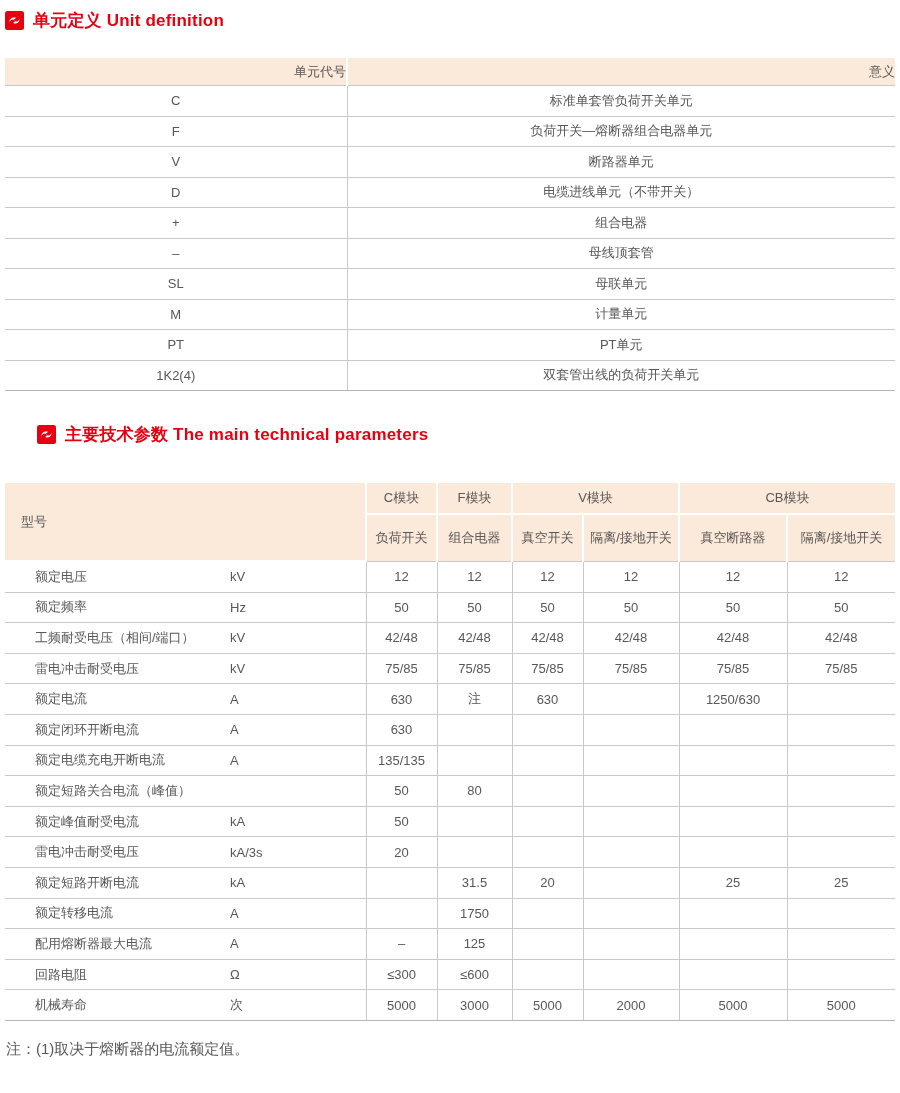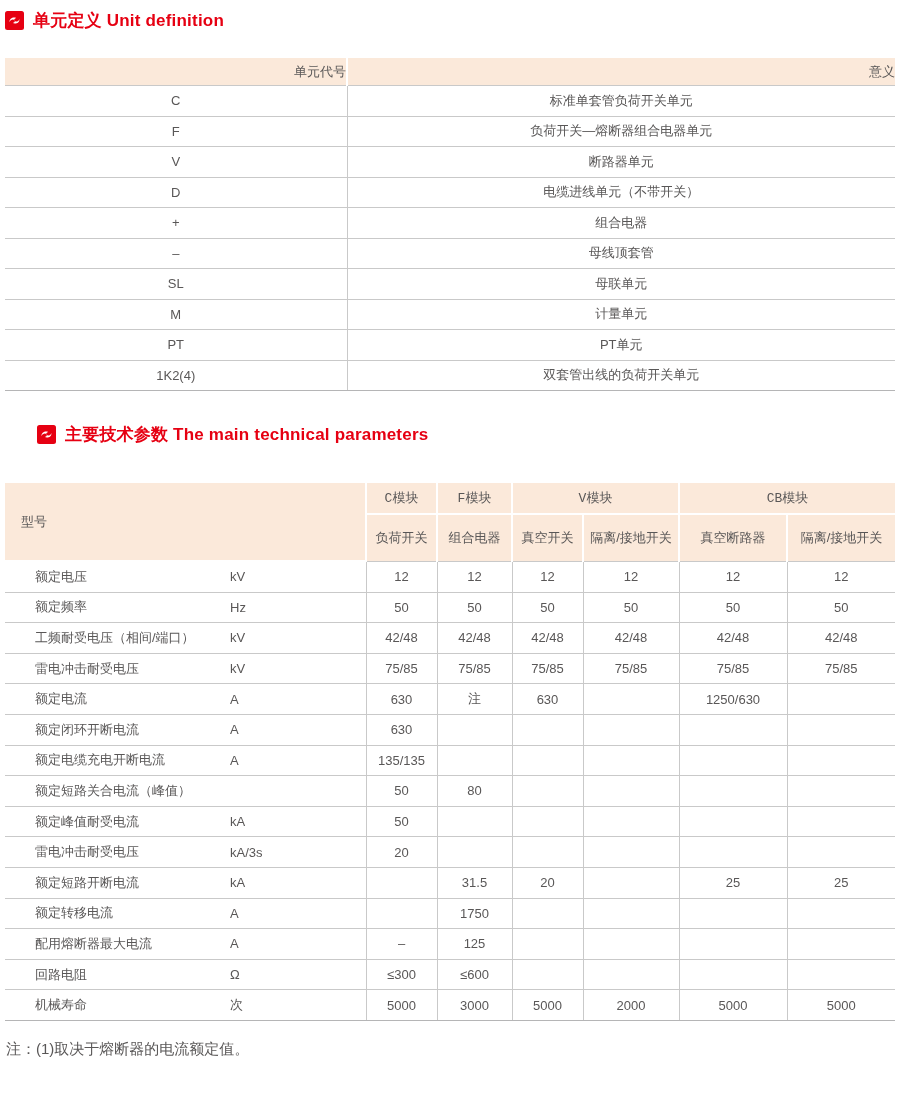--- a/index.html
+++ b/index.html
@@ -43,21 +43,21 @@
 
   
   .table-2 { margin-top: 37px; }
   .table-2 th { background: #fbe9da; text-align: center; }
   .table-2 .h-top { height: 31px; }
   .table-2 .h-sub { height: 47px; line-height: 1.25; }
   .table-2 th.model-cell {
     text-align: left; padding-left: 16px;
     border-right: 2px solid #ffffff; border-bottom: 1px solid #c9c9c9;
   }
-  .table-2 .h-top th { border-right: 2px solid #ffffff; border-bottom: 2px solid #ffffff; font-family: Liberation Mono, monospace; }
+  .table-2 .h-top th { border-right: 2px solid #ffffff; border-bottom: 2px solid #ffffff; }
   .table-2 .h-top th:last-child { border-right: none; }
   .table-2 .h-sub th { border-right: 2px solid #ffffff; border-bottom: 1px solid #c9c9c9; }
   .table-2 .h-sub th:last-child { border-right: none; }
   .table-2 td {
     height: 29.6px; text-align: center;
     border-bottom: 1px solid #c9c9c9; border-right: 1px solid #c9c9c9;
   }
   .table-2 td:last-child { border-right: none; }
   .table-2 tbody tr:last-child td { border-bottom-color: #b5b5b6; }
   .table-2 td.label-cell { text-align: left; }

